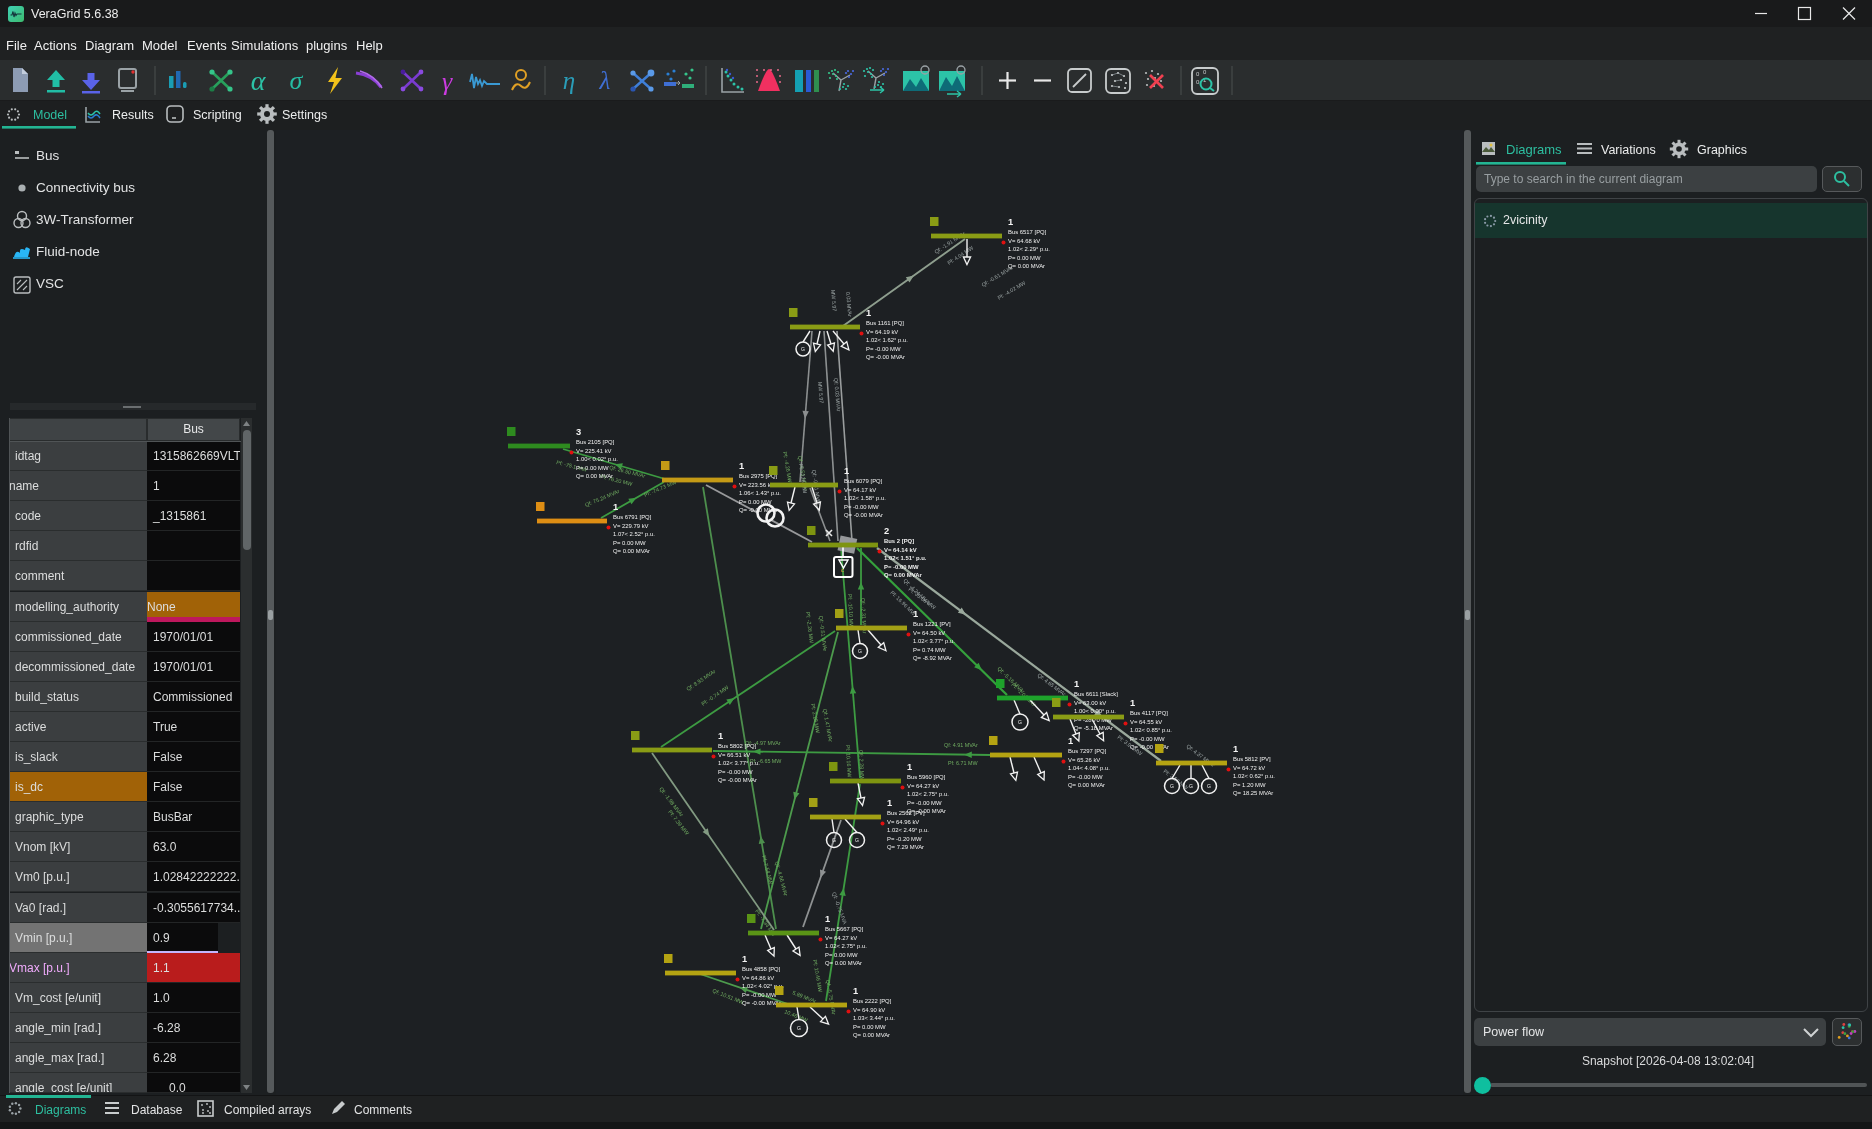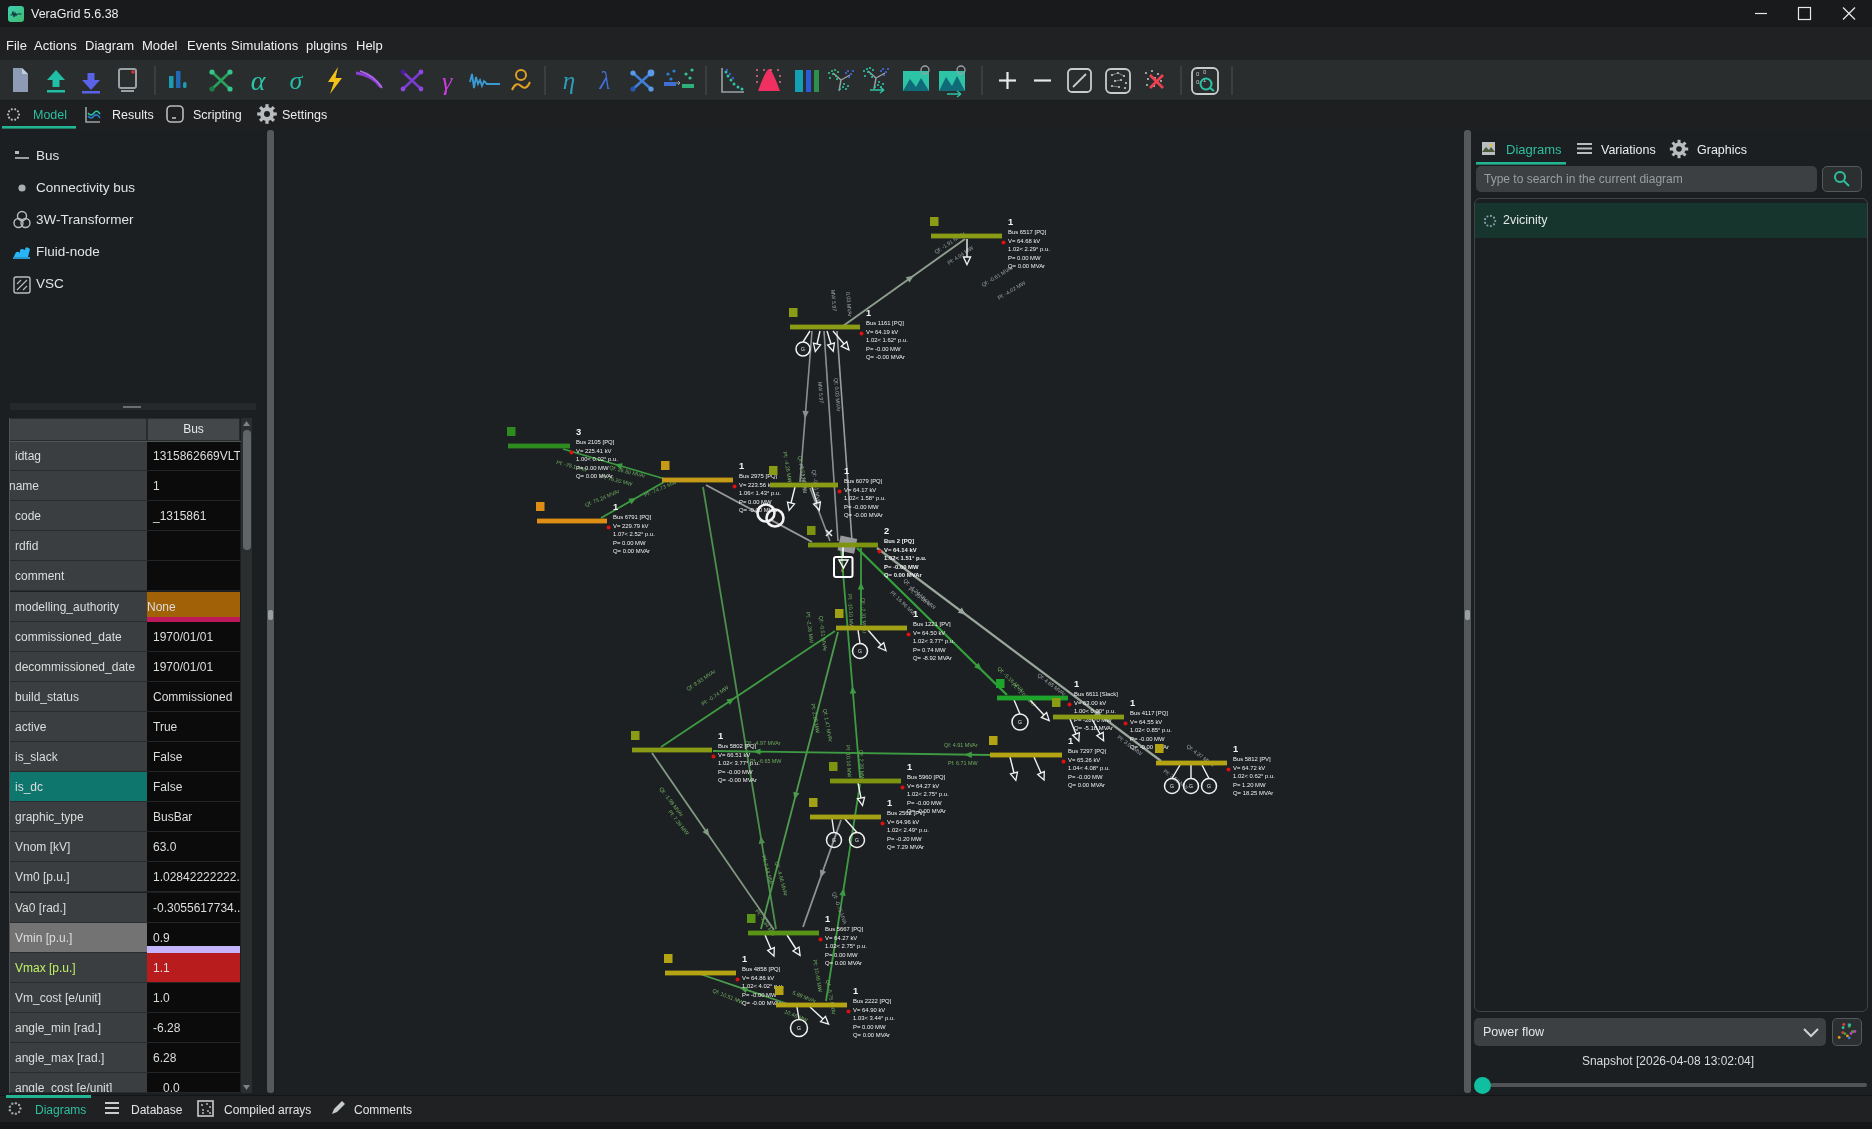--- a/index.html
+++ b/index.html
@@ -318,42 +318,42 @@
 <div class="abs" style="left:9px;top:621.6px;width:138px;height:30.1px;background:#3b3e40;border-bottom:1px solid #2a2d2e;font-size:12px;color:#dcdddd;line-height:30.1px;padding-left:6px;overflow:hidden">commissioned_date</div>
 <div class="abs" style="left:147px;top:621.6px;width:93px;height:30.1px;background:#0b0b0c;border-bottom:1px solid #232526;font-size:12px;color:#dcdddd;line-height:30.1px;padding-left:6px;overflow:hidden">1970/01/01</div>
 <div class="abs" style="left:9px;top:651.7px;width:138px;height:30.1px;background:#3b3e40;border-bottom:1px solid #2a2d2e;font-size:12px;color:#dcdddd;line-height:30.1px;padding-left:6px;overflow:hidden">decommissioned_date</div>
 <div class="abs" style="left:147px;top:651.7px;width:93px;height:30.1px;background:#0b0b0c;border-bottom:1px solid #232526;font-size:12px;color:#dcdddd;line-height:30.1px;padding-left:6px;overflow:hidden">1970/01/01</div>
 <div class="abs" style="left:9px;top:681.8px;width:138px;height:30.1px;background:#3b3e40;border-bottom:1px solid #2a2d2e;font-size:12px;color:#dcdddd;line-height:30.1px;padding-left:6px;overflow:hidden">build_status</div>
 <div class="abs" style="left:147px;top:681.8px;width:93px;height:30.1px;background:#0b0b0c;border-bottom:1px solid #232526;font-size:12px;color:#dcdddd;line-height:30.1px;padding-left:6px;overflow:hidden">Commissioned</div>
 <div class="abs" style="left:9px;top:711.9px;width:138px;height:30.1px;background:#3b3e40;border-bottom:1px solid #2a2d2e;font-size:12px;color:#dcdddd;line-height:30.1px;padding-left:6px;overflow:hidden">active</div>
 <div class="abs" style="left:147px;top:711.9px;width:93px;height:30.1px;background:#0b0b0c;border-bottom:1px solid #232526;font-size:12px;color:#dcdddd;line-height:30.1px;padding-left:6px;overflow:hidden">True</div>
 <div class="abs" style="left:9px;top:742.0px;width:138px;height:30.1px;background:#3b3e40;border-bottom:1px solid #2a2d2e;font-size:12px;color:#dcdddd;line-height:30.1px;padding-left:6px;overflow:hidden">is_slack</div>
 <div class="abs" style="left:147px;top:742.0px;width:93px;height:30.1px;background:#0b0b0c;border-bottom:1px solid #232526;font-size:12px;color:#dcdddd;line-height:30.1px;padding-left:6px;overflow:hidden">False</div>
-<div class="abs" style="left:9px;top:772.1px;width:158px;height:30.1px;background:#0f766e;border-bottom:1px solid #2a2d2e;font-size:12px;color:#dcdddd;line-height:30.1px;padding-left:6px;overflow:hidden">is_dc</div>
+<div class="abs" style="left:9px;top:772.1px;width:158px;height:30.1px;background:#a16207;border-bottom:1px solid #2a2d2e;font-size:12px;color:#dcdddd;line-height:30.1px;padding-left:6px;overflow:hidden">is_dc</div>
 <div class="abs" style="left:147px;top:772.1px;width:93px;height:30.1px;background:#0b0b0c;border-bottom:1px solid #232526;font-size:12px;color:#dcdddd;line-height:30.1px;padding-left:6px;overflow:hidden">False</div>
 <div class="abs" style="left:9px;top:802.2px;width:138px;height:30.1px;background:#3b3e40;border-bottom:1px solid #2a2d2e;font-size:12px;color:#dcdddd;line-height:30.1px;padding-left:6px;overflow:hidden">graphic_type</div>
 <div class="abs" style="left:147px;top:802.2px;width:93px;height:30.1px;background:#0b0b0c;border-bottom:1px solid #232526;font-size:12px;color:#dcdddd;line-height:30.1px;padding-left:6px;overflow:hidden">BusBar</div>
 <div class="abs" style="left:9px;top:832.3px;width:138px;height:30.1px;background:#3b3e40;border-bottom:1px solid #2a2d2e;font-size:12px;color:#dcdddd;line-height:30.1px;padding-left:6px;overflow:hidden">Vnom [kV]</div>
 <div class="abs" style="left:147px;top:832.3px;width:93px;height:30.1px;background:#0b0b0c;border-bottom:1px solid #232526;font-size:12px;color:#dcdddd;line-height:30.1px;padding-left:6px;overflow:hidden">63.0</div>
 <div class="abs" style="left:9px;top:862.4px;width:138px;height:30.1px;background:#3b3e40;border-bottom:1px solid #2a2d2e;font-size:12px;color:#dcdddd;line-height:30.1px;padding-left:6px;overflow:hidden">Vm0 [p.u.]</div>
 <div class="abs" style="left:147px;top:862.4px;width:93px;height:30.1px;background:#0b0b0c;border-bottom:1px solid #232526;font-size:12px;color:#dcdddd;line-height:30.1px;padding-left:6px;overflow:hidden">1.02842222222...</div>
 <div class="abs" style="left:9px;top:892.5px;width:138px;height:30.1px;background:#3b3e40;border-bottom:1px solid #2a2d2e;font-size:12px;color:#dcdddd;line-height:30.1px;padding-left:6px;overflow:hidden">Va0 [rad.]</div>
 <div class="abs" style="left:147px;top:892.5px;width:93px;height:30.1px;background:#0b0b0c;border-bottom:1px solid #232526;font-size:12px;color:#dcdddd;line-height:30.1px;padding-left:6px;overflow:hidden">-0.3055617734...</div>
 <div class="abs" style="left:9px;top:922.6px;width:138px;height:30.1px;background:#737373;border-bottom:1px solid #2a2d2e;font-size:12px;color:#dcdddd;line-height:30.1px;padding-left:6px;overflow:hidden">Vmin [p.u.]</div>
-<div class="abs" style="left:147px;top:922.6px;width:93px;height:30.1px;background:#0b0b0c;border-bottom:7px solid #c4b5fd;font-size:12px;color:#dcdddd;line-height:30.1px;padding-left:6px;overflow:hidden">0.9</div>
-<div class="abs" style="left:9px;top:952.7px;width:138px;height:30.1px;background:#3b3e40;border-bottom:1px solid #2a2d2e;font-size:12px;color:#bef264;line-height:30.1px;padding-left:6px;overflow:hidden">Vmax [p.u.]</div>
+<div class="abs" style="left:147px;top:922.6px;width:71px;height:30.1px;background:#0b0b0c;border-bottom:2px solid #c4b5fd;font-size:12px;color:#dcdddd;line-height:30.1px;padding-left:6px;overflow:hidden">0.9</div>
+<div class="abs" style="left:9px;top:952.7px;width:138px;height:30.1px;background:#3b3e40;border-bottom:1px solid #2a2d2e;font-size:12px;color:#f0abfc;line-height:30.1px;overflow:hidden">Vmax [p.u.]</div>
 <div class="abs" style="left:147px;top:952.7px;width:93px;height:30.1px;background:#b91c1c;border-bottom:1px solid #232526;font-size:12px;color:#dcdddd;line-height:30.1px;padding-left:6px;overflow:hidden">1.1</div>
 <div class="abs" style="left:9px;top:982.8px;width:138px;height:30.1px;background:#3b3e40;border-bottom:1px solid #2a2d2e;font-size:12px;color:#dcdddd;line-height:30.1px;padding-left:6px;overflow:hidden">Vm_cost [e/unit]</div>
 <div class="abs" style="left:147px;top:982.8px;width:93px;height:30.1px;background:#0b0b0c;border-bottom:1px solid #232526;font-size:12px;color:#dcdddd;line-height:30.1px;padding-left:6px;overflow:hidden">1.0</div>
 <div class="abs" style="left:9px;top:1012.9px;width:138px;height:30.1px;background:#3b3e40;border-bottom:1px solid #2a2d2e;font-size:12px;color:#dcdddd;line-height:30.1px;padding-left:6px;overflow:hidden">angle_min [rad.]</div>
 <div class="abs" style="left:147px;top:1012.9px;width:93px;height:30.1px;background:#0b0b0c;border-bottom:1px solid #232526;font-size:12px;color:#dcdddd;line-height:30.1px;padding-left:6px;overflow:hidden">-6.28</div>
 <div class="abs" style="left:9px;top:1043.0px;width:138px;height:30.1px;background:#3b3e40;border-bottom:1px solid #2a2d2e;font-size:12px;color:#dcdddd;line-height:30.1px;padding-left:6px;overflow:hidden">angle_max [rad.]</div>
 <div class="abs" style="left:147px;top:1043.0px;width:93px;height:30.1px;background:#0b0b0c;border-bottom:1px solid #232526;font-size:12px;color:#dcdddd;line-height:30.1px;padding-left:6px;overflow:hidden">6.28</div>
 <div class="abs" style="left:9px;top:1073.1px;width:138px;height:19.9px;background:#3b3e40;border-bottom:1px solid #2a2d2e;font-size:12px;color:#dcdddd;line-height:30.1px;padding-left:6px;overflow:hidden">angle_cost [e/unit]</div>
-<div class="abs" style="left:147px;top:1073.1px;width:93px;height:19.9px;background:#0b0b0c;border-bottom:1px solid #232526;font-size:12px;color:#dcdddd;line-height:30.1px;padding-left:16px;overflow:hidden">0.0</div>
+<div class="abs" style="left:147px;top:1073.1px;width:93px;height:19.9px;background:#0b0b0c;border-bottom:1px solid #232526;font-size:12px;color:#dcdddd;line-height:30.1px;padding-left:22px;overflow:hidden">0.0</div>
 <div class="abs" style="left:9px;top:418px;width:1px;height:675px;background:#505456"></div>
 <div class="abs" style="left:9px;top:441px;width:243px;height:1px;background:#505456"></div>
 <div class="abs" style="left:241px;top:418px;width:11px;height:675px;background:#2b2e2f"></div>
 <div class="abs" style="left:242.5px;top:430px;width:8px;height:120px;background:#606567;border-radius:4px"></div>
 <svg class="abs" style="left:241px;top:418px" width="11" height="12">
     <path d="M2,8 l3.5,-5 3.5,5 z" fill="#7e8284"></path>
   </svg>
 <svg class="abs" style="left:241px;top:1081px" width="11" height="12">
     <path d="M2,4 l3.5,5 3.5,-5 z" fill="#7e8284"></path>
   </svg>

